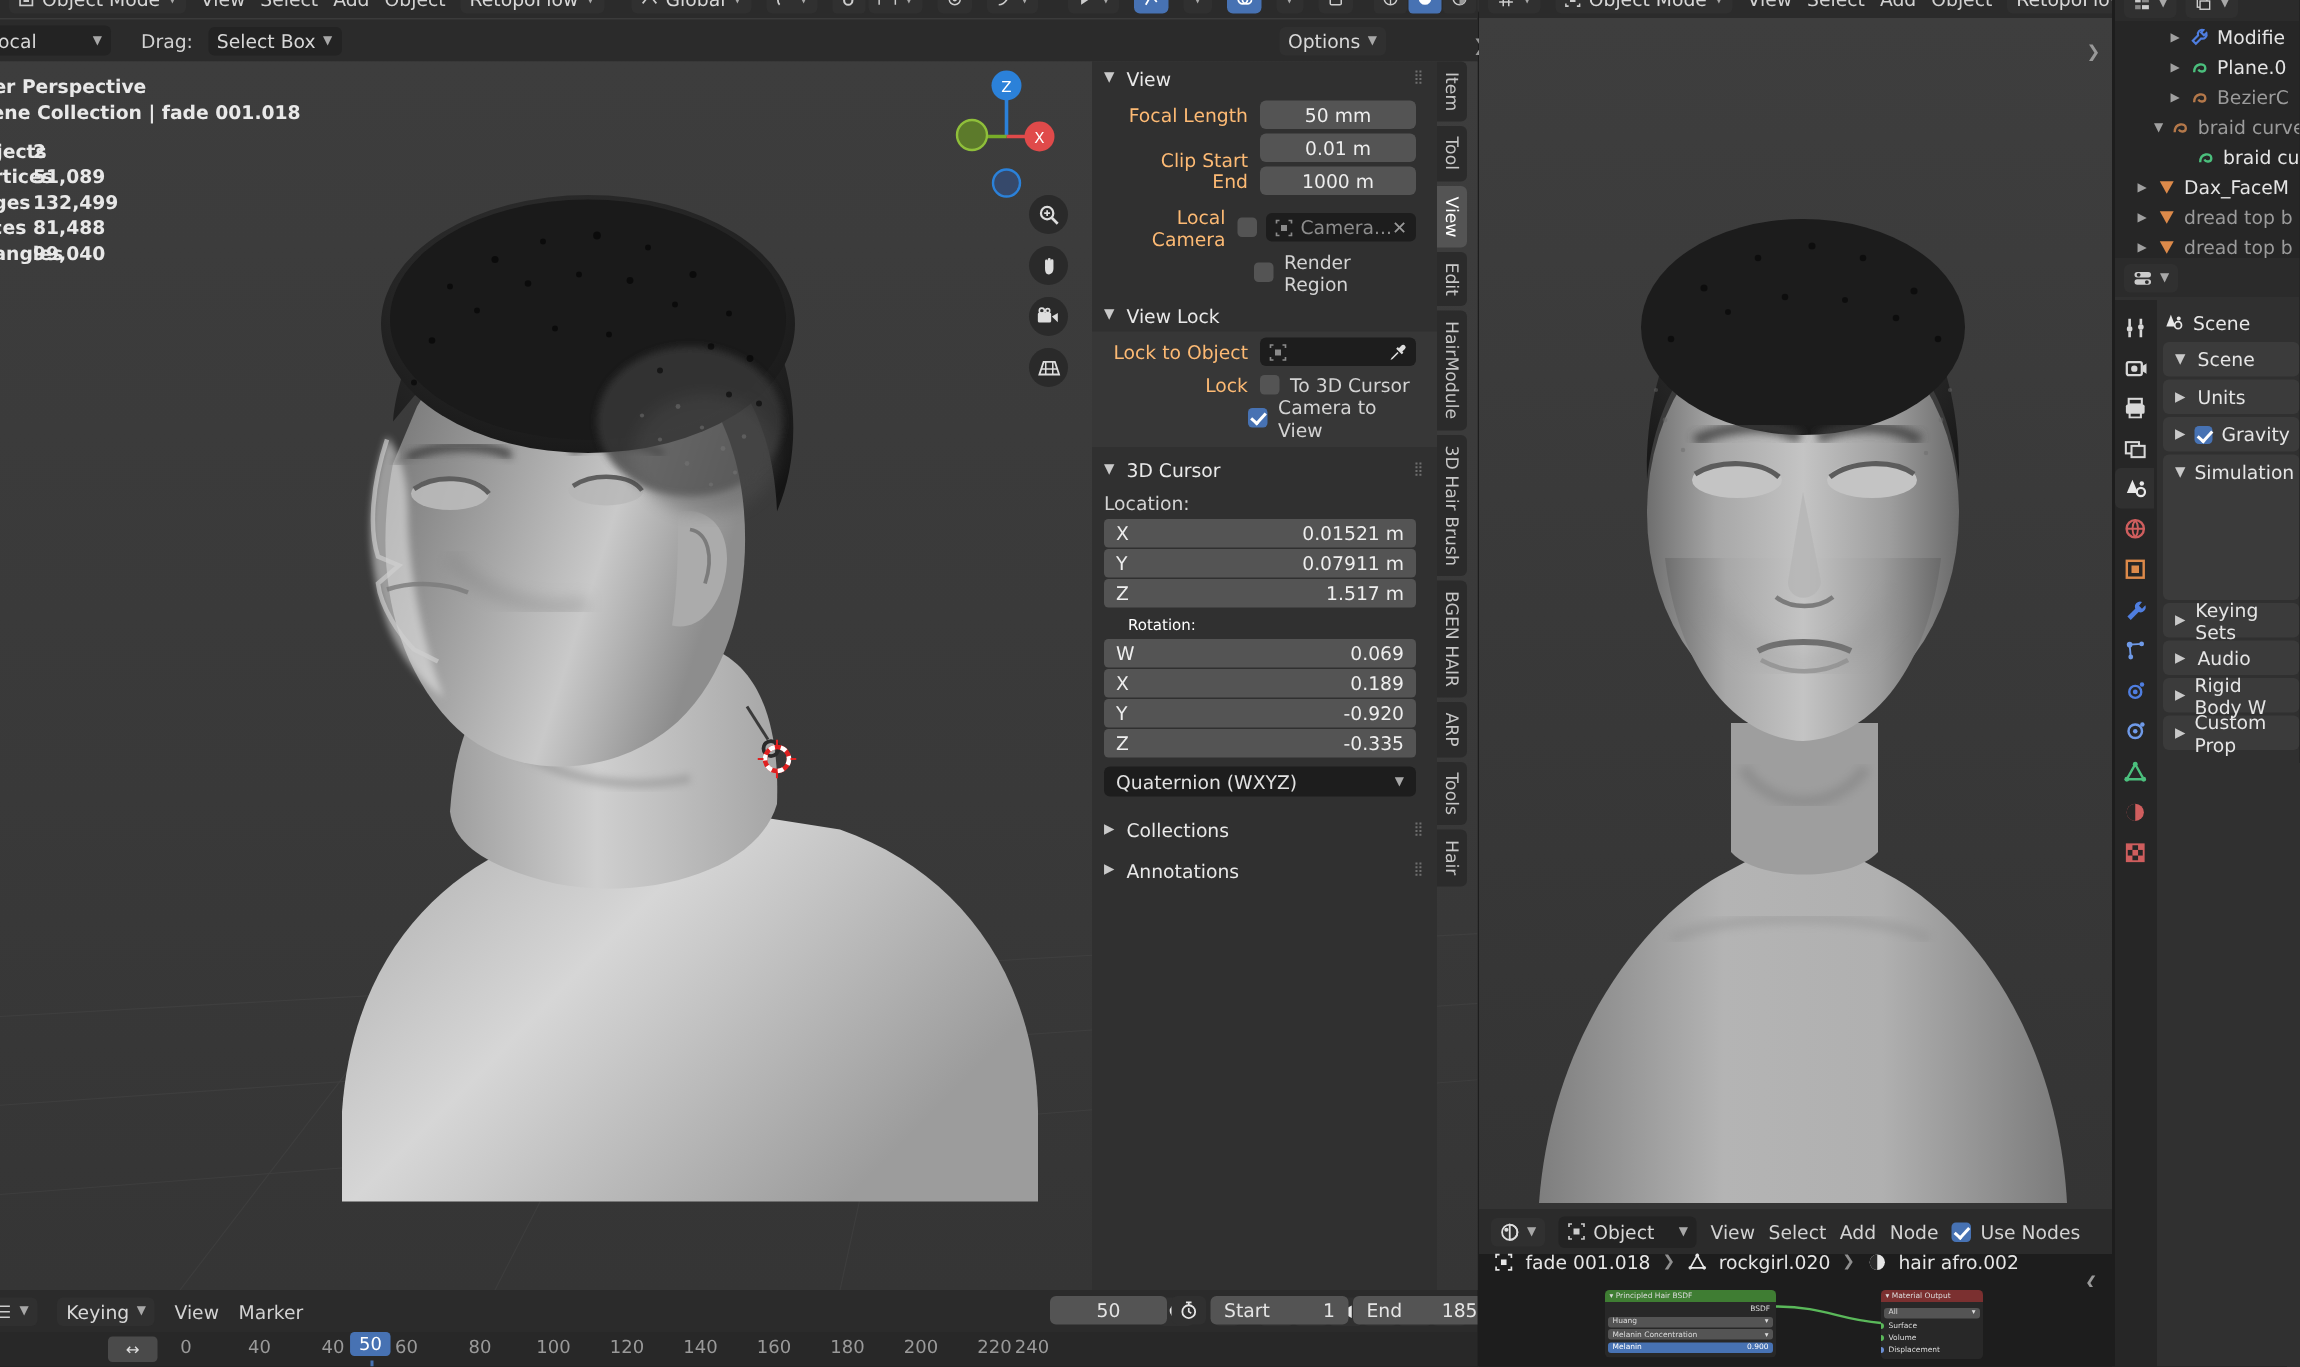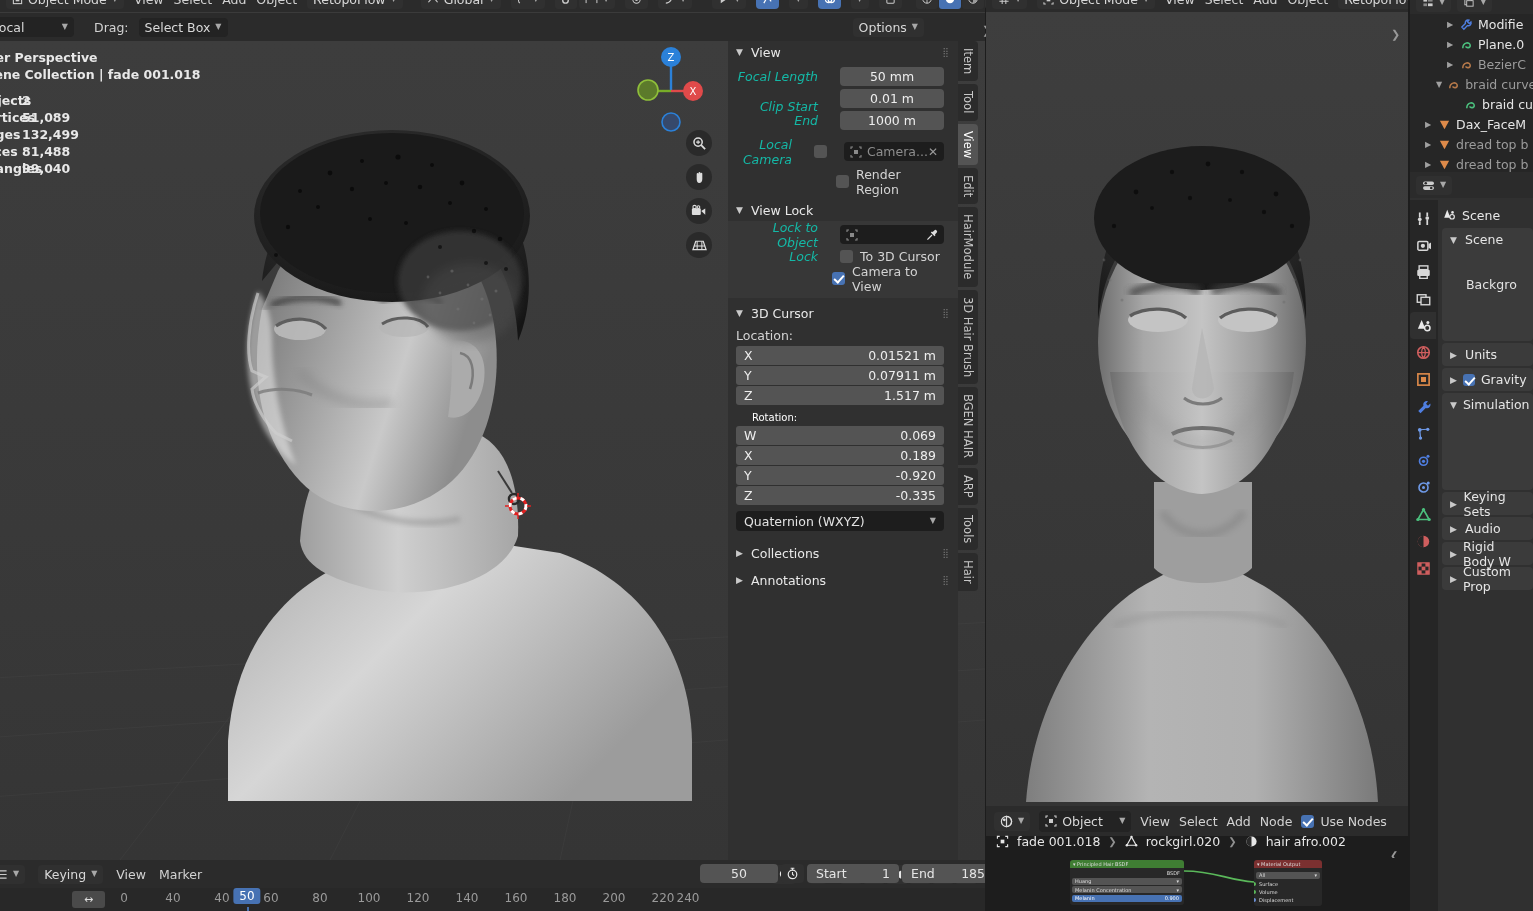--- a/index.html
+++ b/index.html
@@ -39,21 +39,21 @@
   .btn-sq.on { background:#4772b3; }
 
   
   .np-panel { background:#303030; }
   .np-section-hdr {
     display:flex; align-items:center; gap:6px;
     height:22px; padding:0 8px; font-size:12.5px; color:#e9e9e9;
     background:#383838;
   }
   .np-row { display:flex; align-items:center; height:21px; margin:1px 0; }
-  .np-lbl { text-align:right; padding-right:22px; color:#14b8a6; font-size:12.5px;font-style:italic; }
+  .np-lbl { text-align:right; padding-right:8px; color:#fdba74; font-size:12.5px; }
   .np-field {
     background:#545454; border-radius:4px; height:19px;
     display:flex; align-items:center; justify-content:center;
     color:#eee; font-size:12.5px; flex:1;
   }
   .np-field.lr { justify-content:space-between; padding:0 8px; }
   .np-field.dark { background:#1d1d1d; justify-content:flex-start; padding:0 6px; }
   .np-sub { color:#d3d3d3; font-size:12.5px; }
   .cbx {
     width:13px;height:13px;border-radius:3px;background:#545454;
@@ -476,21 +476,21 @@
           <span class="np-field">0.01 m</span>
         </div>
         <div class="np-row">
           <span class="np-lbl" style="width:108px;">End</span>
           <span class="np-field">1000 m</span>
         </div>
         <div style="height:8px"></div>
         <div class="np-row">
           <span class="np-lbl" style="width:108px;">Local Camera</span>
           <span class="cbx" style="margin-right:6px;"></span>
-          <span class="np-field dark" style="justify-content:space-between;margin-left:11px;">
+          <span class="np-field dark" style="justify-content:space-between;">
             <span style="display:flex;align-items:center;gap:5px;">
               <svg width="12" height="12" viewBox="0 0 12 12">
                   <path d="M1 3V1h2M11 3V1H9M1 9v2h2M11 9v2H9" stroke="#8a8a8a" stroke-width="1.1" fill="none"></path>
                   <rect x="4" y="4" width="4" height="4" fill="#8a8a8a"></rect>
                 </svg>
               <span style="color:#8d8d8d;">Camera...</span>
             </span>
             <span style="color:#9a9a9a;font-size:12px;">✕</span>
           </span>
         </div>
@@ -933,21 +933,20 @@
             <circle cx="11.5" cy="10" r="2.6" fill="none" stroke="#e8e8e8" stroke-width="1.3"></circle>
           </svg>
         <span>Scene</span>
       </div>
       <div id="prop-panels">
           <div class="pr-panel">
             <div class="pr-hdr">
               <span class="tri">▼</span>
               <span>Scene</span>
             </div>
-            <div style="height: 90px; font-size: 12.5px; color: rgb(226, 226, 226); padding: 26px 0px 0px 24px;">Backgro</div>
           </div>
           <div class="pr-panel">
             <div class="pr-hdr">
               <span class="tri">▶</span>
               <span>Units</span>
             </div>
           </div>
           <div class="pr-panel">
             <div class="pr-hdr">
               <span class="tri">▶</span>

